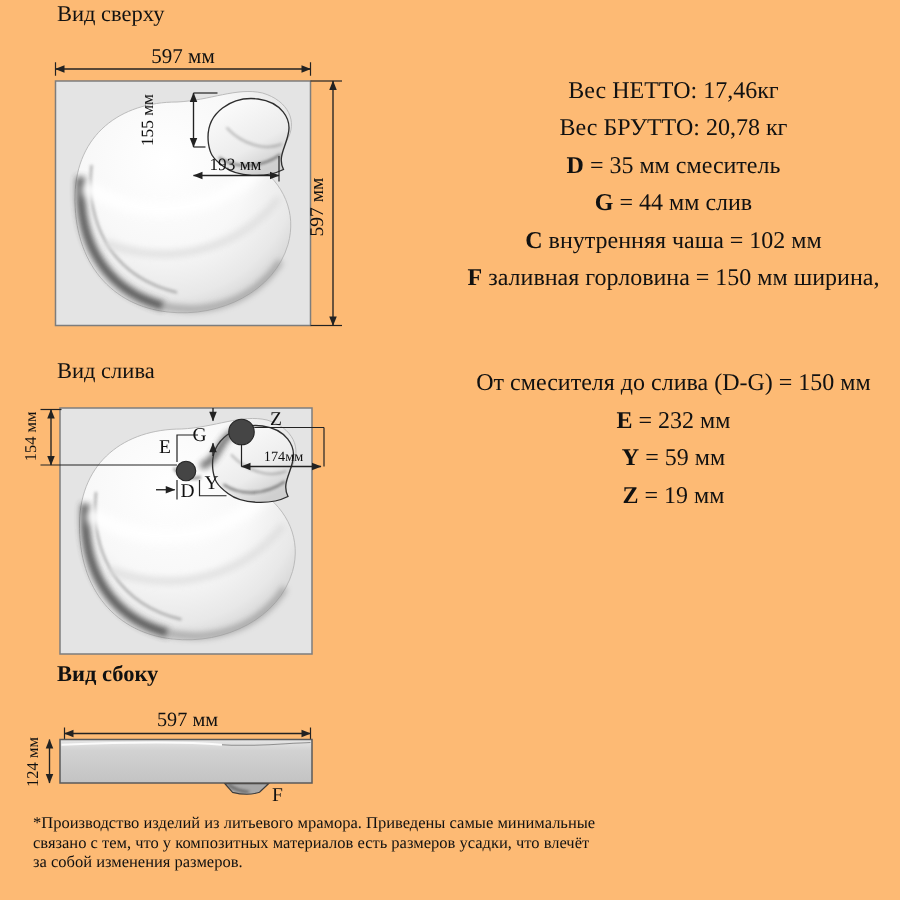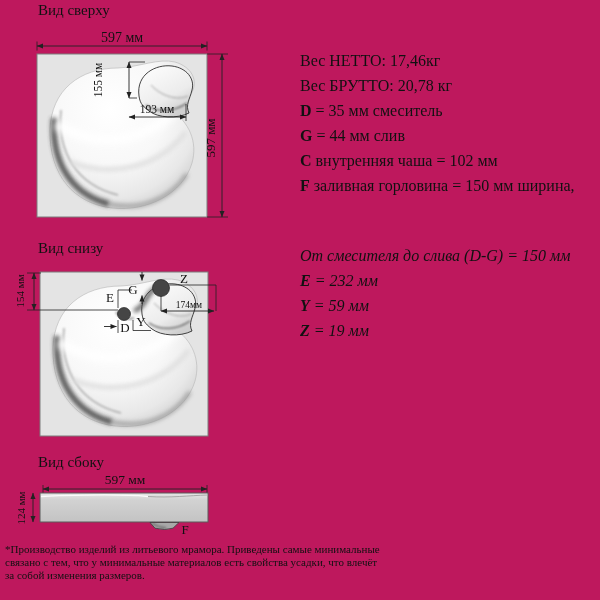--- a/index.html
+++ b/index.html
@@ -1,41 +1,41 @@
 <!DOCTYPE html>
 <html><head>
 <meta charset="utf-8">
 <style>
   html,body{margin:0;padding:0;background:#fff;}
   .page{
-    position:relative;width:600px;height:600px;background:#be185d;overflow:hidden;
+    position:relative;width:600px;height:600px;background:#fdba74;overflow:hidden;
     font-family:"Liberation Serif", serif;color:#111;
   }
   .vtitle{position:absolute;font-size:15px;line-height:18px;white-space:nowrap;}
   .drawing{position:absolute;}
-  .specs{position:absolute;left:300px;width:298px;}
+  .specs{position:absolute;left:300px;width:298px;text-align:center;}
   .specs.b1{top:48px;}
-  .specs.b2{top:243px;font-style:italic;}
+  .specs.b2{top:243px;}
   .spec-line{font-size:16px;line-height:25px;white-space:nowrap;}
   .spec-line b{font-weight:bold;}
-  .footnote{position:absolute;left:5px;top:543px;width:420px;}
+  .footnote{position:absolute;left:22px;top:543px;width:420px;}
   .footnote-line{font-size:11px;line-height:13px;white-space:nowrap;}
   svg{display:block;font-family:"Liberation Serif", serif;}
   .dim{stroke:#222;stroke-width:0.9;fill:none;}
   .thin{stroke:#222;stroke-width:0.8;fill:none;}
   .dimtxt{fill:#111;}
 </style>
 </head>
 <body>
 
 <div class="page">
 
   <div class="vtitle" style="left:38px;top:1px;">Вид сверху</div>
-  <div class="vtitle" style="left:38px;top:239px;">Вид снизу</div>
-  <div class="vtitle" style="left:38px;top:453px;">Вид сбоку</div>
+  <div class="vtitle" style="left:38px;top:239px;">Вид слива</div>
+  <div class="vtitle" style="left:38px;top:441px;font-weight:bold;">Вид сбоку</div>
 
   <svg class="drawing" style="left:28px;top:26px;" width="222" height="198" viewBox="0 0 222 198">
     <defs>
       <radialGradient id="gBowl" cx="42%" cy="32%" r="78%">
         <stop offset="0" stop-color="#ffffff"></stop>
         <stop offset="0.5" stop-color="#f8f8f8"></stop>
         <stop offset="0.78" stop-color="#e8e8e8"></stop>
         <stop offset="1" stop-color="#c9c9c9"></stop>
       </radialGradient>
       <linearGradient id="gTear" x1="0" y1="0" x2="0.6" y2="1">
@@ -163,17 +163,17 @@
 
   <div class="specs b2">
     <div class="spec-line"><b></b><span>От смесителя до слива (D-G) = 150 мм</span></div>
     <div class="spec-line"><b>E</b><span> = 232 мм</span></div>
     <div class="spec-line"><b>Y</b><span> = 59 мм</span></div>
     <div class="spec-line"><b>Z</b><span> = 19 мм</span></div>
   </div>
 
   <div class="footnote">
     <div class="footnote-line">*Производство изделий из литьевого мрамора. Приведены самые минимальные</div>
-    <div class="footnote-line">связано с тем, что у минимальные материалов есть свойства усадки, что влечёт</div>
+    <div class="footnote-line">связано с тем, что у композитных материалов есть размеров усадки, что влечёт</div>
     <div class="footnote-line">за собой изменения размеров.</div>
   </div>
 
 </div>
 
 </body></html>

